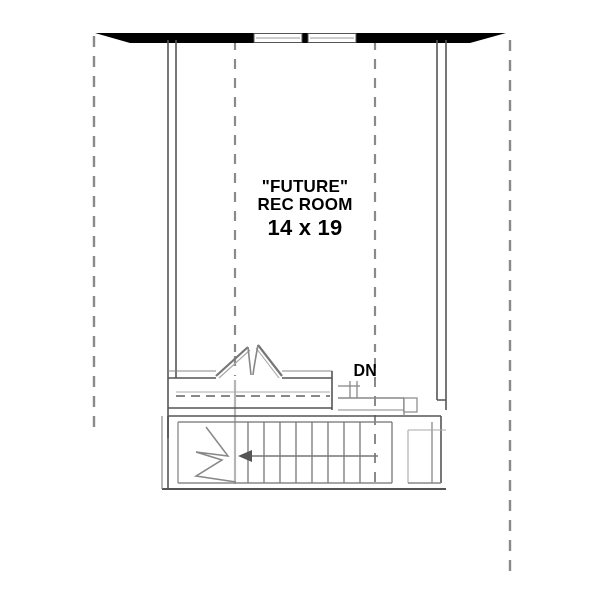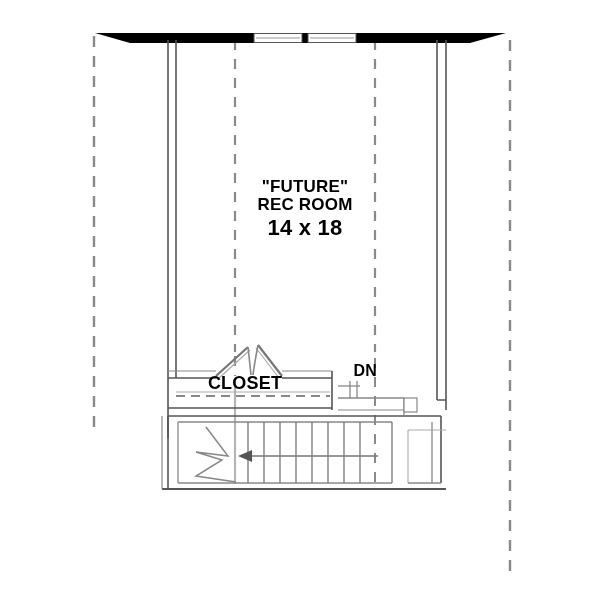--- a/index.html
+++ b/index.html
@@ -189,19 +189,18 @@
 
       <line x1="162" y1="489" x2="446" y2="489" stroke="#555555" stroke-width="1.8"></line>
       <line x1="162" y1="489" x2="162" y2="416" stroke="#888888" stroke-width="1.2"></line>
     </g>
 
   </svg>
 
   <div class="room-label" id="rec-room-label">"FUTURE"
 REC ROOM</div>
 
-  <div class="room-label" id="rec-room-dims">14 x 18</div>
-
-  <div class="room-label" id="closet-label">CLOSET</div>
+  <div class="room-label" id="rec-room-dims">14 x 19</div>
+
 
   <div class="room-label" id="dn-label">DN</div>
 
 </div>
 
 </body></html>

